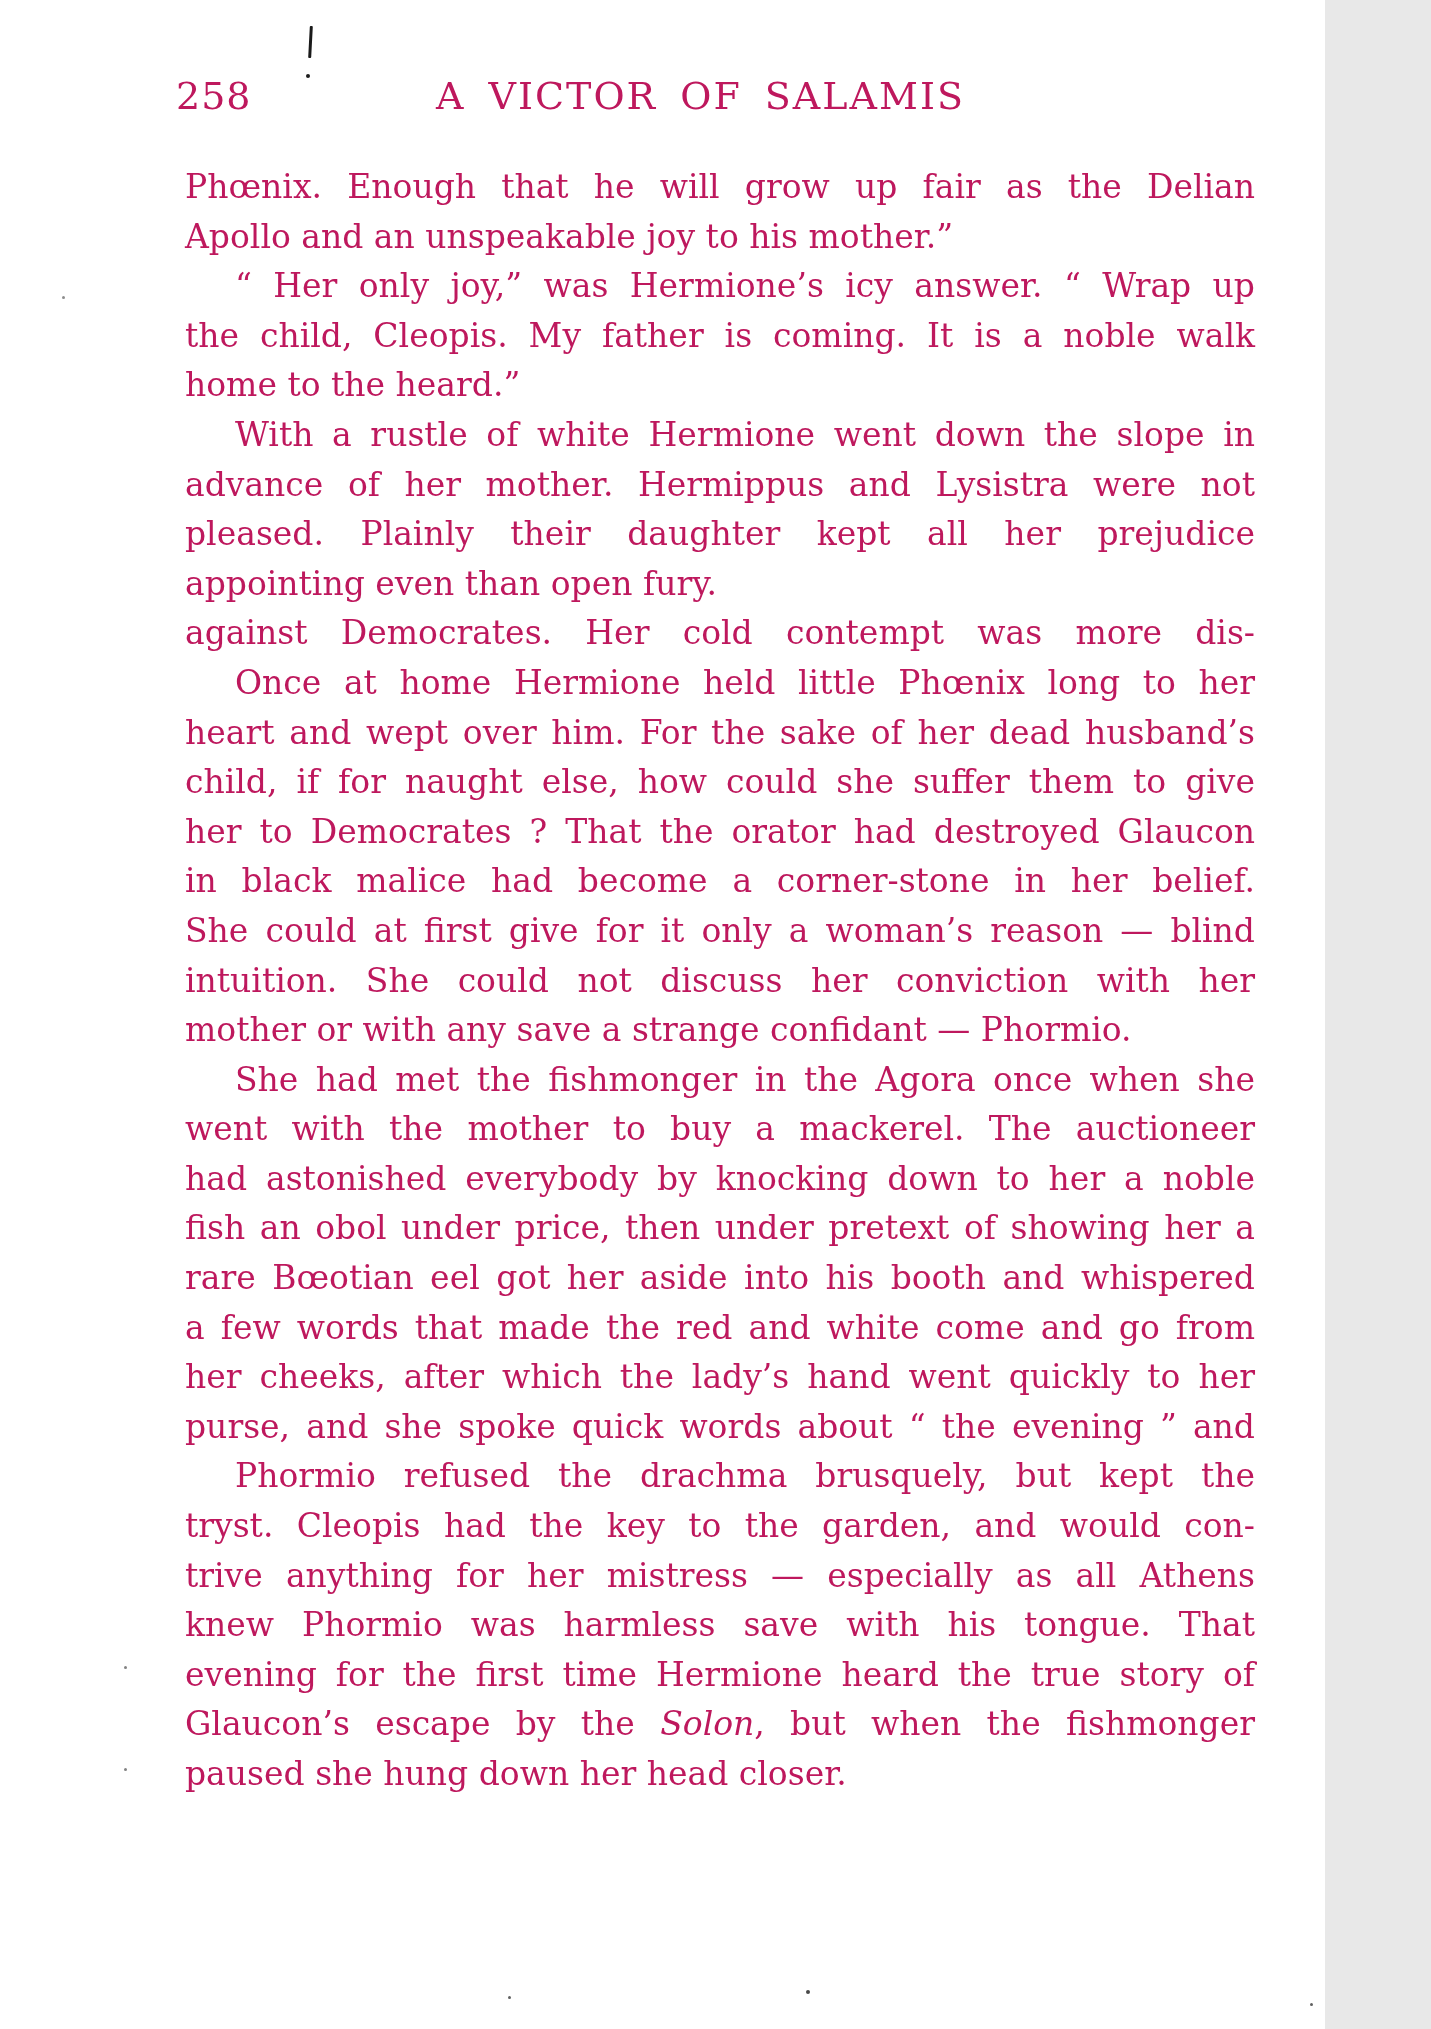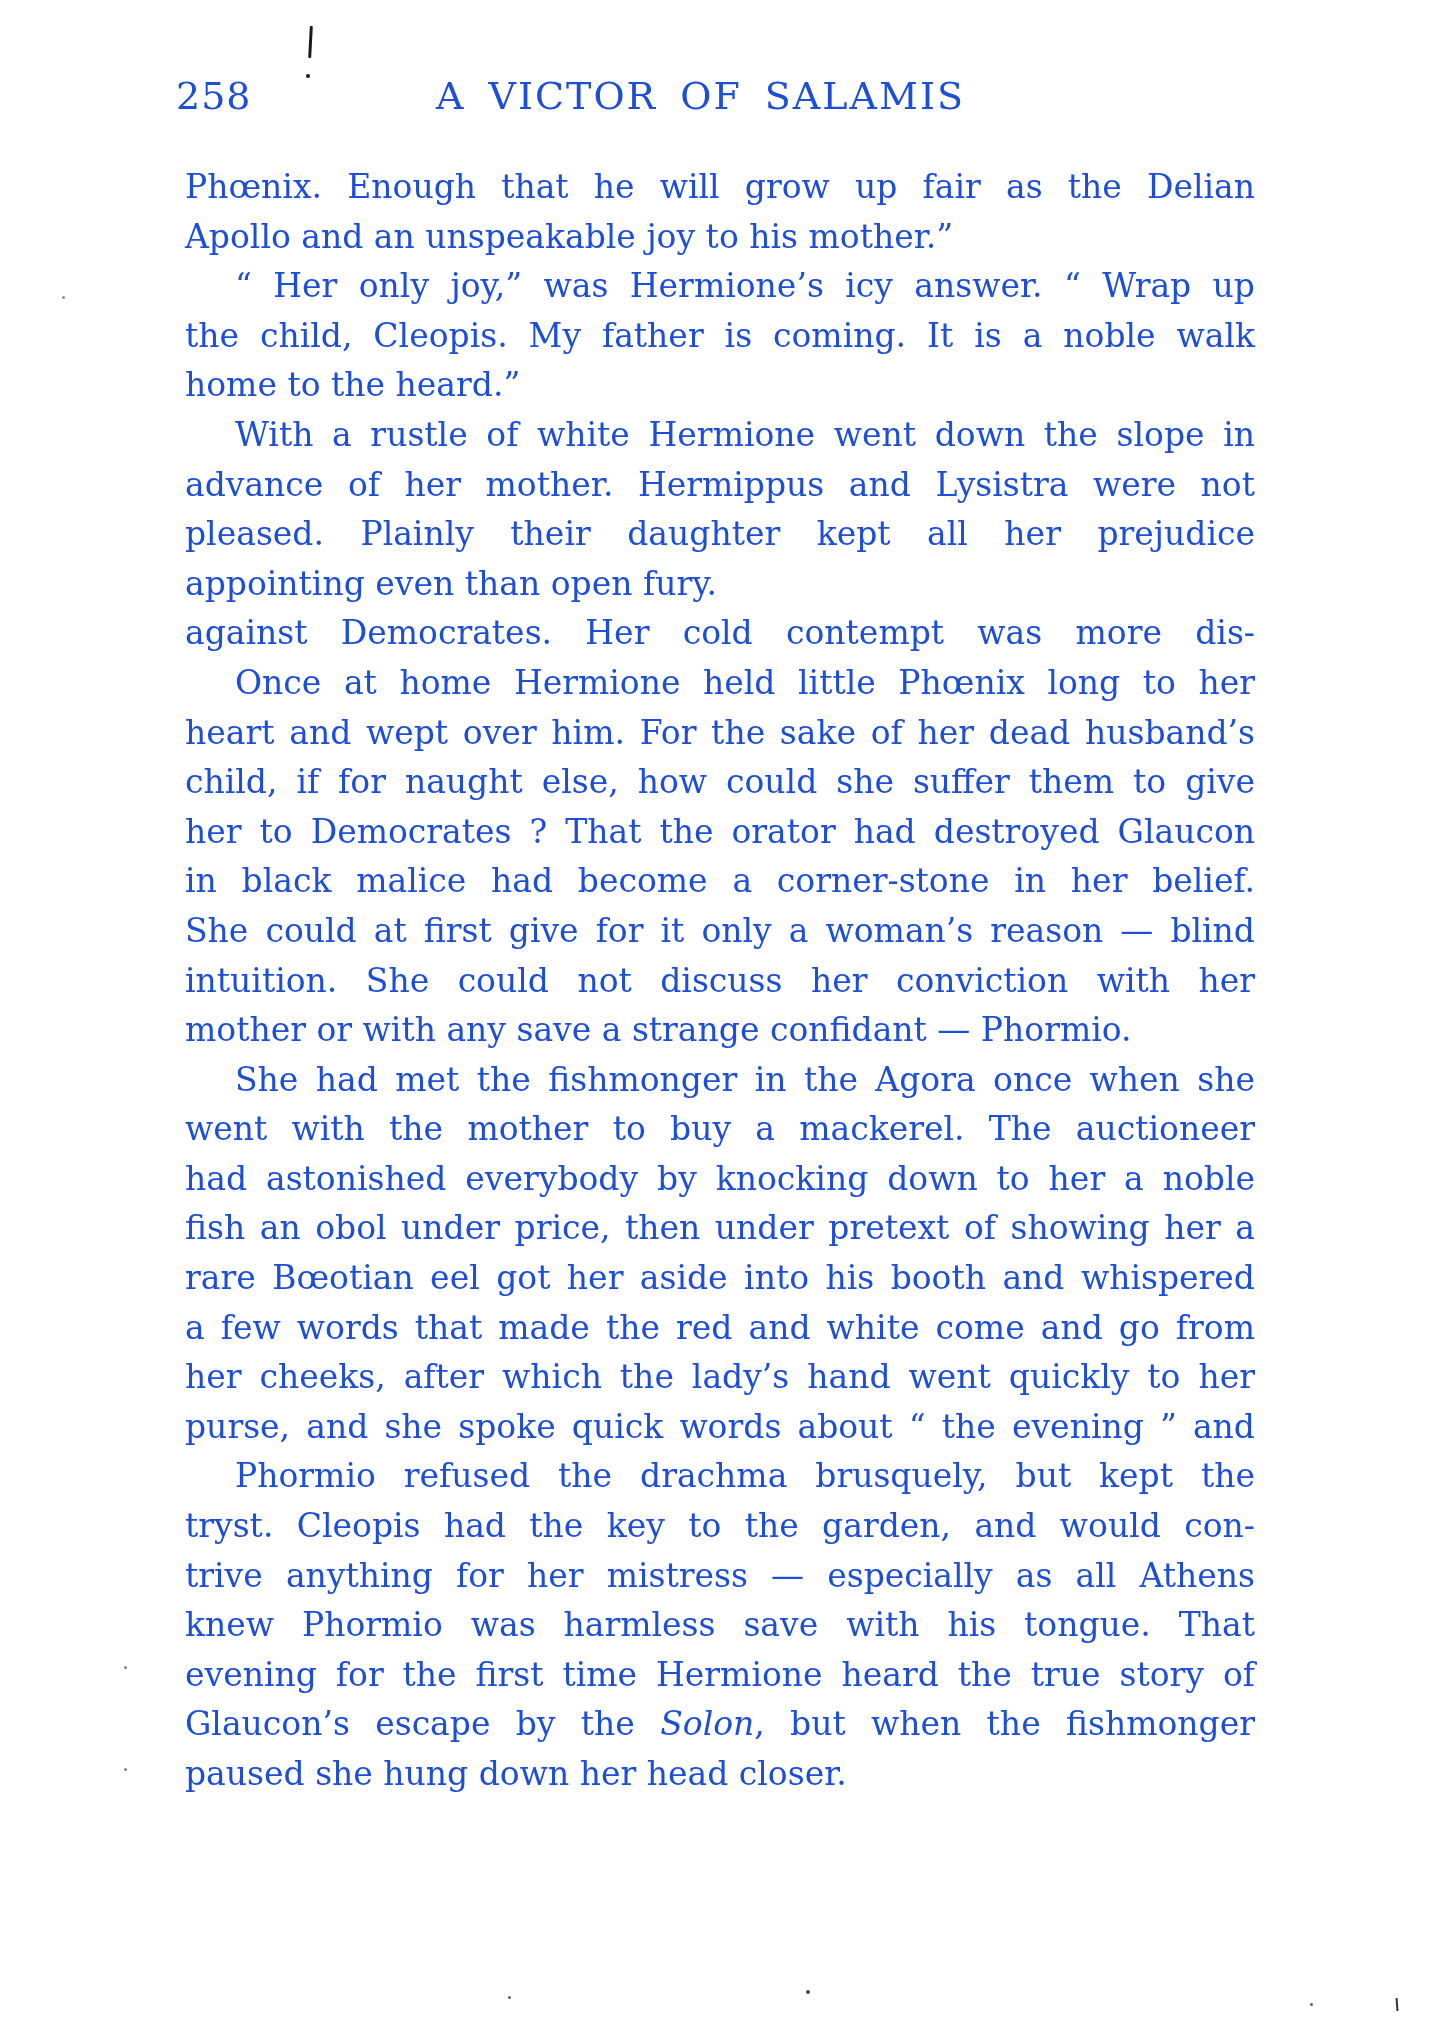--- a/index.html
+++ b/index.html
@@ -1,22 +1,22 @@
 <!DOCTYPE html>
 <html><head>
 <meta charset="utf-8">
 <style>
   html,body{margin:0;padding:0;background:#e8e8e8;}
   .page{
     position:relative;
-    width:1431px;height:2029px;
+    width:1325px;height:2029px;
     background:#ffffff;
     overflow:hidden;
     font-family:"DejaVu Serif","Liberation Serif",serif;
-    color:#1d4ed8;
+    color:#be185d;
   }
   .pagehead{position:absolute;top:70px;left:0;right:0;height:52px;}
   .pagenum{
     position:absolute;left:176px;top:0;
     font-size:38px;line-height:52px;letter-spacing:1px;
   }
   .runhead{
     position:absolute;left:396px;top:0;
     font-size:38px;line-height:52px;
     letter-spacing:2px;word-spacing:9px;margin-left:40px;

